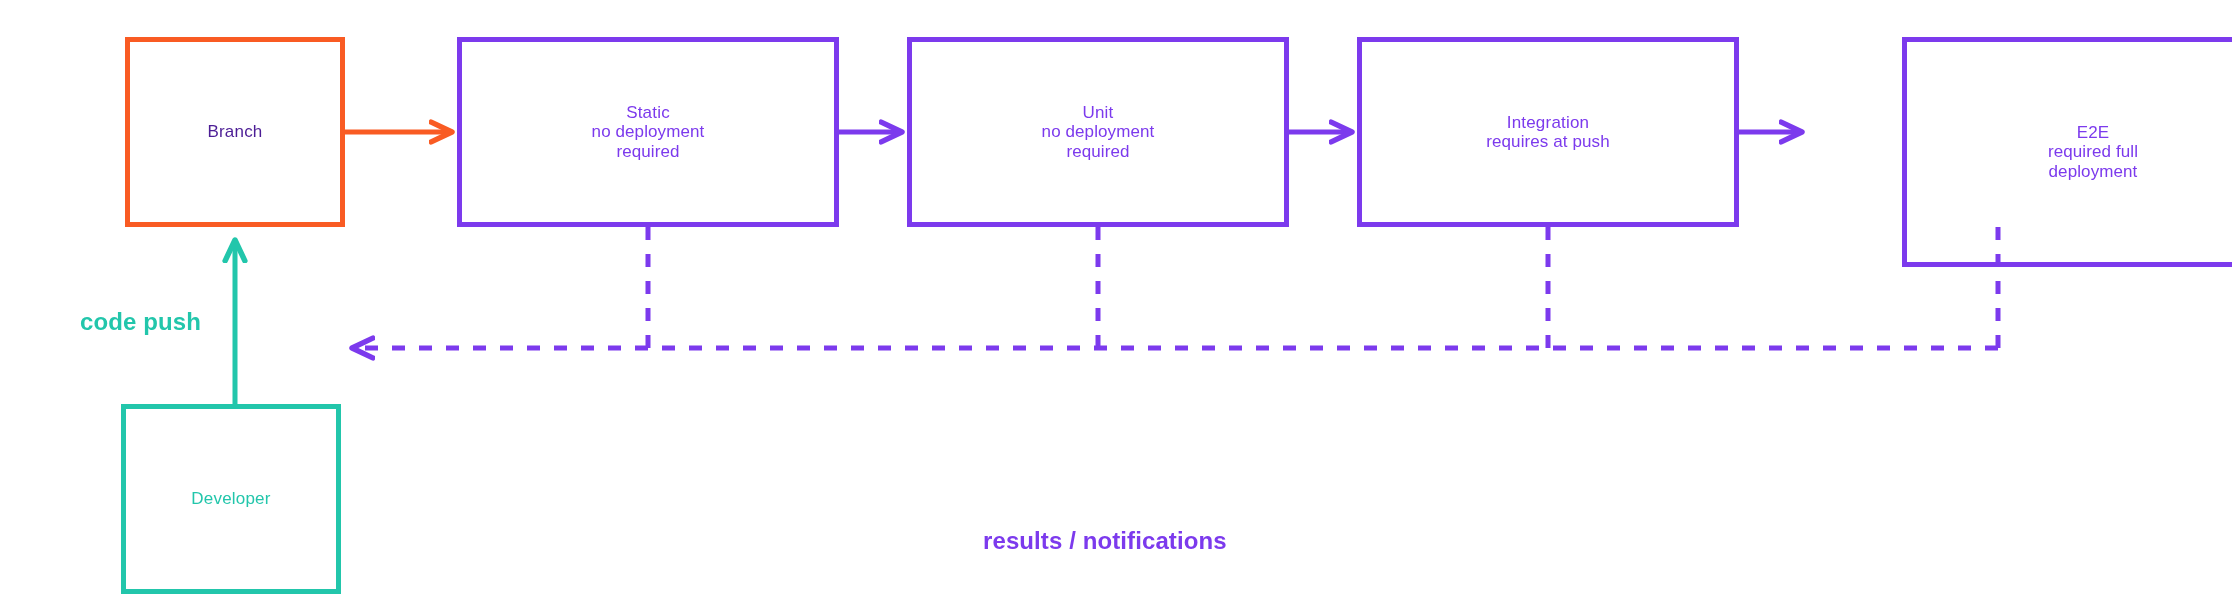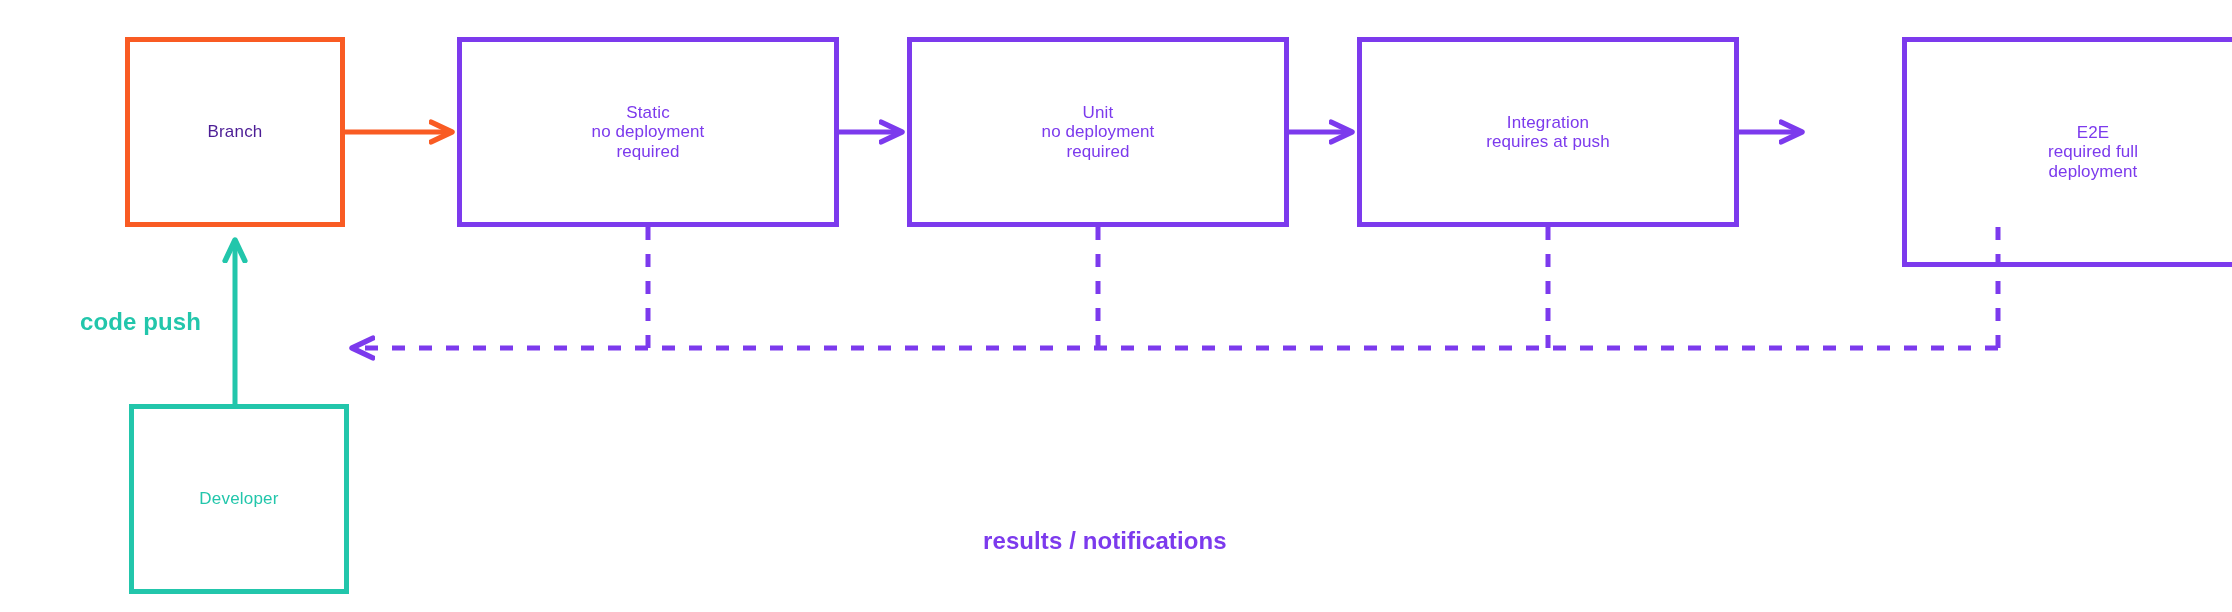--- a/index.html
+++ b/index.html
@@ -112,21 +112,21 @@
     <div class="node-title">Integration</div>
     <div class="node-sub">requires at push</div>
   </div>
 
   <div class="node-box" style="left:1902px; top:37px; width:382px; height:230px; border:5px solid #7c3aed; color:#7c3aed;">
     <div class="node-title">E2E</div>
     <div class="node-sub">required full</div>
     <div class="node-sub">deployment</div>
   </div>
 
-  <div class="node-box" style="left:129px; top:404px; width:220px; height:190px; border:5px solid #22c6ab; color:#22c6ab;">
+  <div class="node-box" style="left:121px; top:404px; width:220px; height:190px; border:5px solid #22c6ab; color:#22c6ab;">
     <div class="node-title">Developer</div>
   </div>
 
   <div class="edge-label" style="left:80px; top:308px; color:#22c6ab;">code push</div>
 
   <div class="edge-label" style="left:968px; top:527px; color:#7c3aed;margin-left:15px;">results / notifications</div>
 
 </div>
 
 </body></html>

